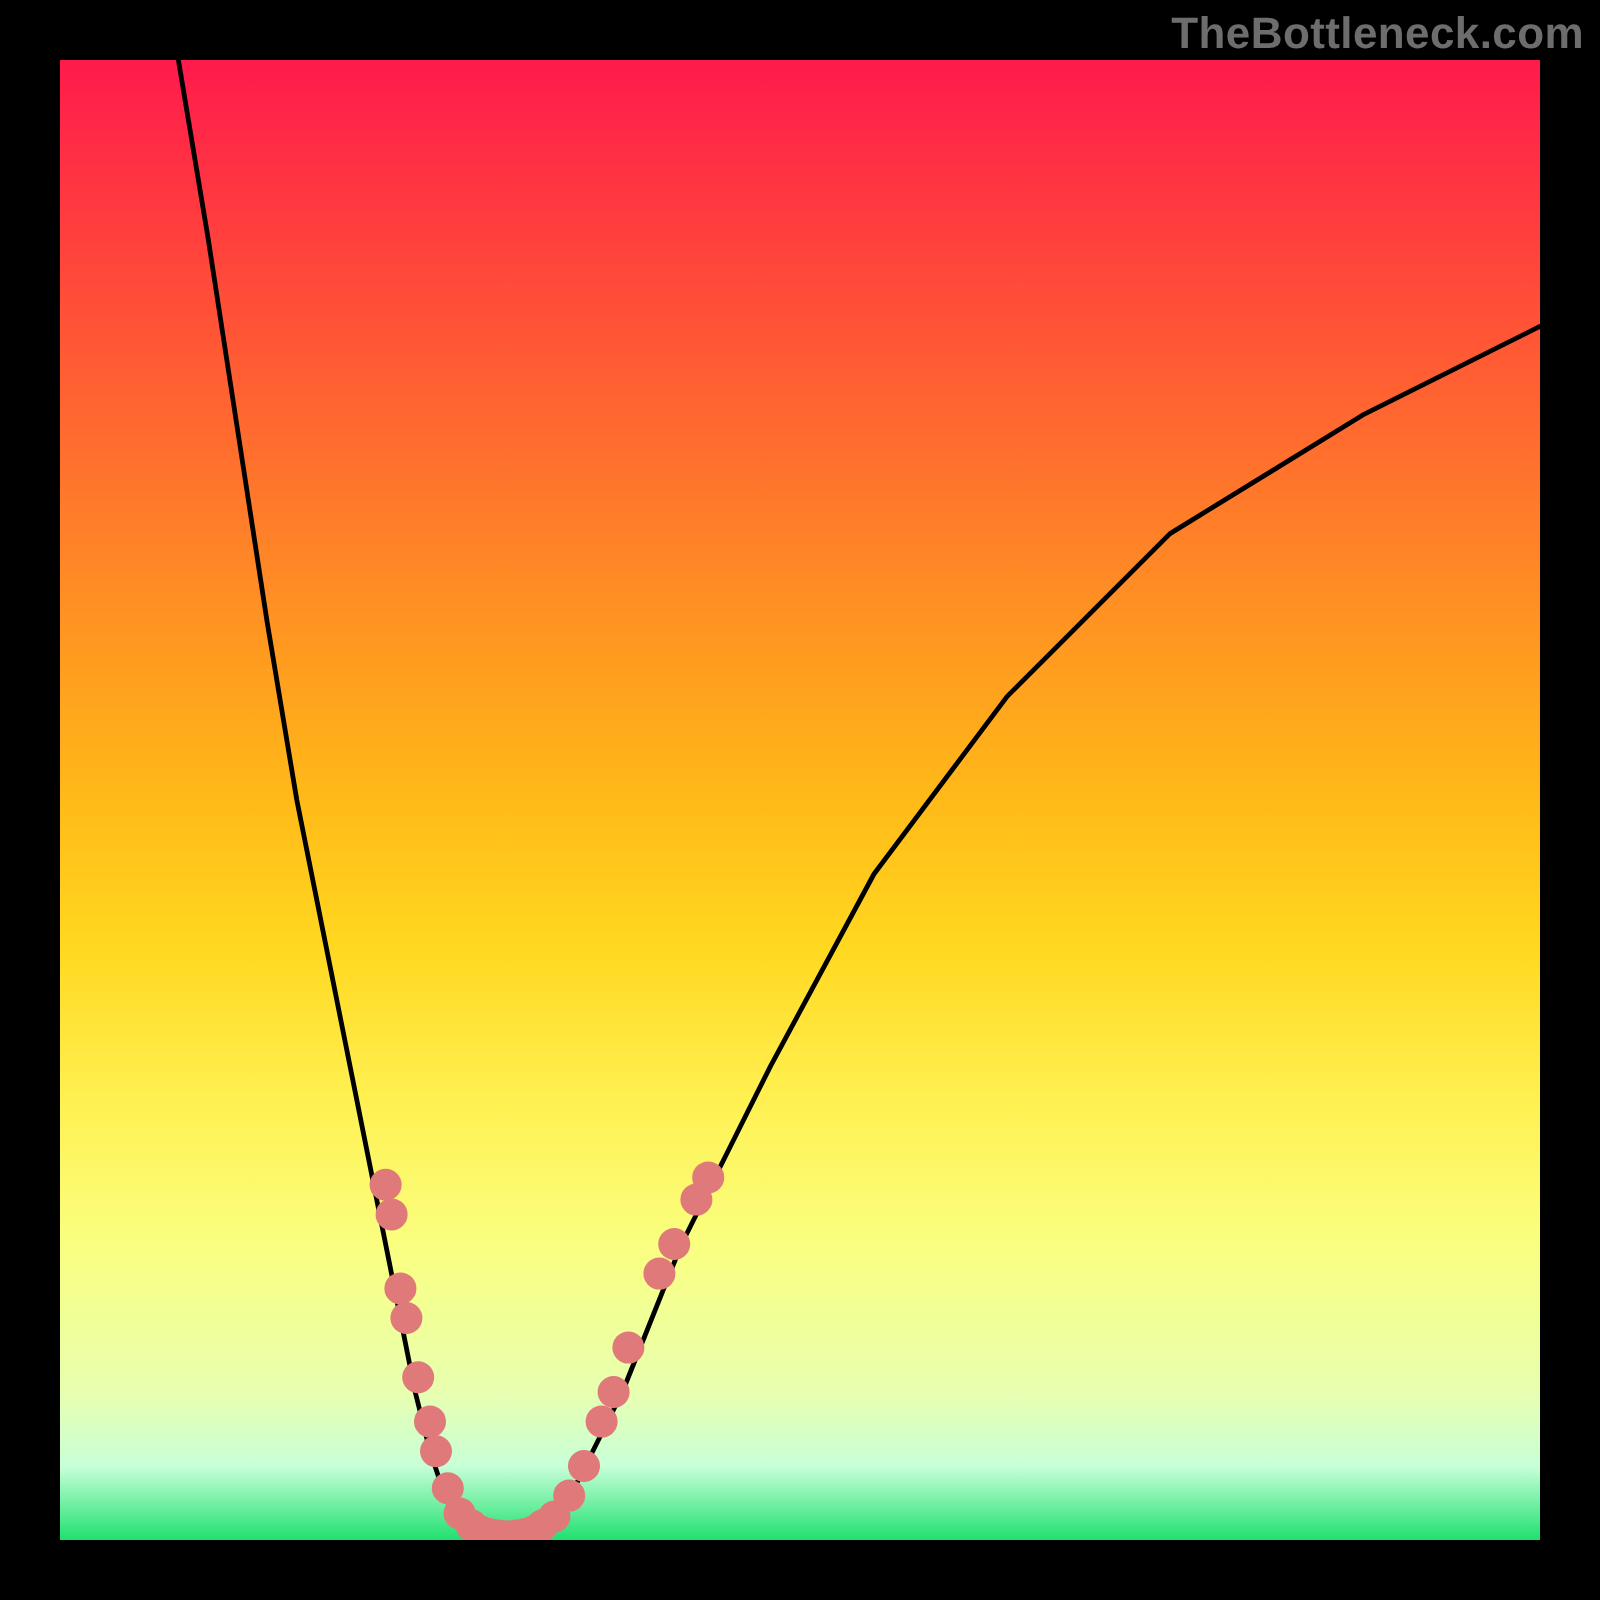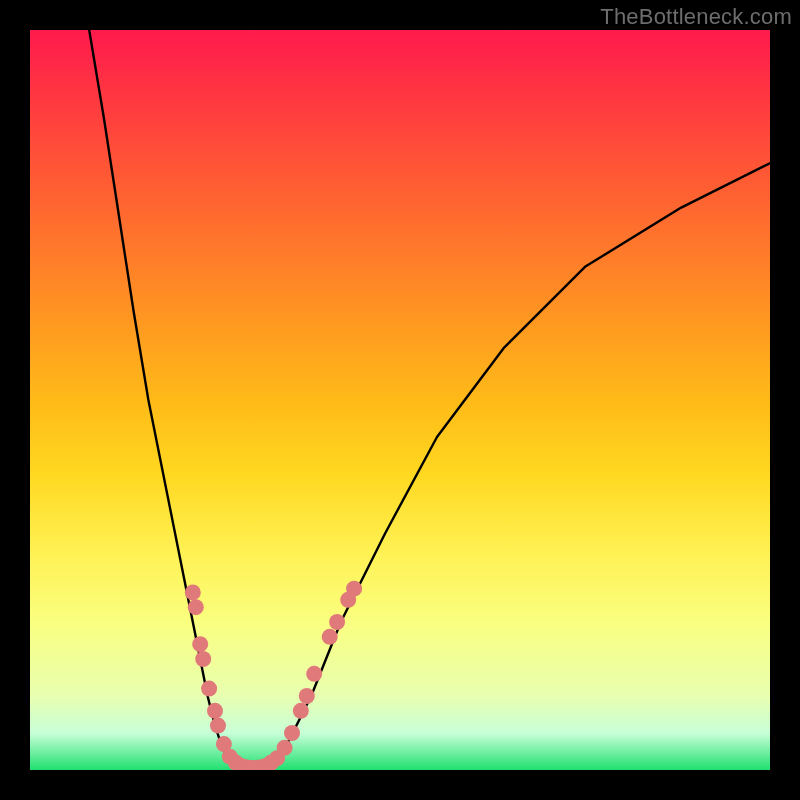--- a/index.html
+++ b/index.html
@@ -44,21 +44,21 @@
       #e8ffb0 90%,
       #c8ffd8 95%,
       #20e070 100%
     );
   }
   .watermark {
     position: absolute;
     top: 4px;
     right: 8px;
     font-size: 22px;
-    font-weight: 400;
+    font-weight: 700;
     color: #6d6d6d;
     letter-spacing: 0.2px;
     user-select: none;
     text-align: center;
   }
   svg.curves {
     position: absolute;
     inset: 0;
   }
 </style>

